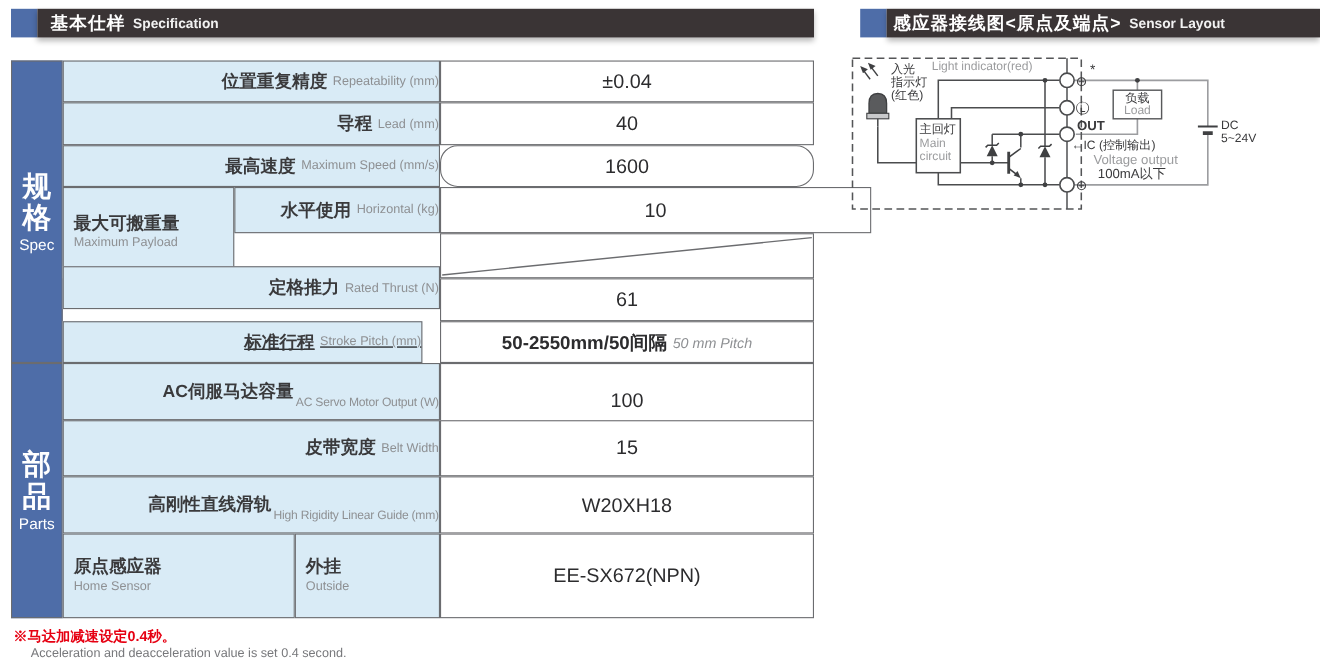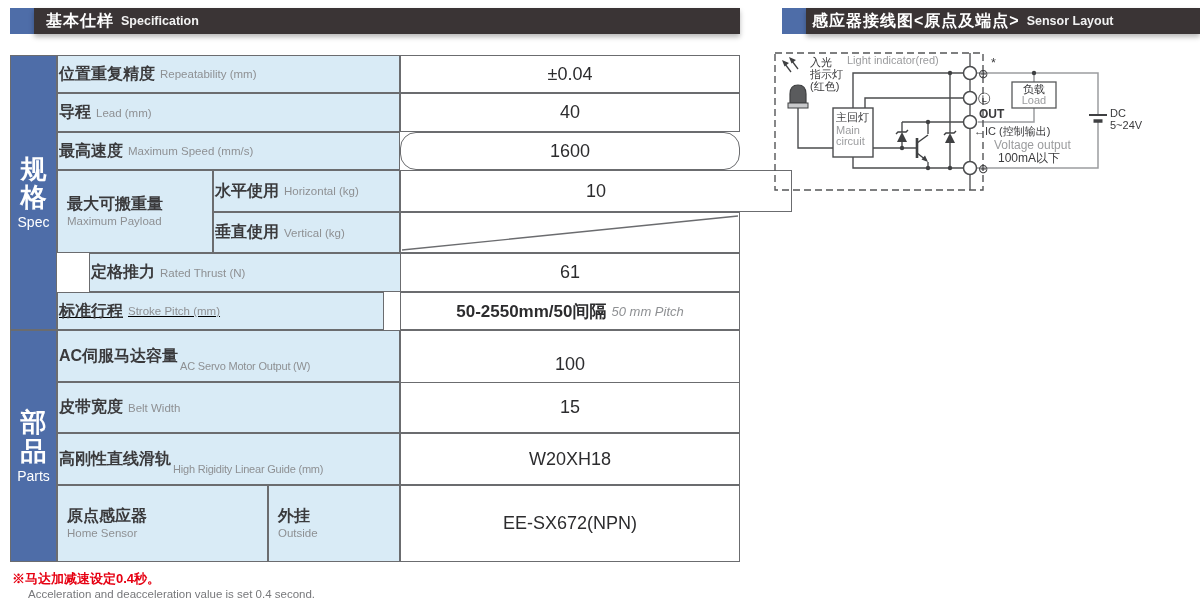--- a/index.html
+++ b/index.html
@@ -8,21 +8,21 @@
 
   
   .hdr-sq{position:absolute;width:24px;height:26px;background:#4e6da8;}
   .hdr-bar{position:absolute;height:26px;background:#3a3435;display:flex;align-items:center;
            padding-left:12px;box-sizing:border-box;box-shadow:0 3px 5px rgba(0,0,0,.28);}
   .hdr-cjk{color:#fff;font-size:16px;font-weight:bold;letter-spacing:1px;white-space:nowrap;}
   .hdr-en{color:#f2f2f2;font-size:12.5px;font-weight:bold;margin-left:7px;white-space:nowrap;}
 
   
   .cell{position:absolute;box-sizing:border-box;border:1px solid #6b6c6f;}
-  .lbl{background:#d9ebf6;display:flex;align-items:center;padding-left:1px;}
+  .lbl{background:#d9ebf6;display:flex;align-items:center;padding-left:1px;justify-content:flex-end;}
   .lbl .cjk{font-size:16px;font-weight:bold;color:#3a3a3c;white-space:nowrap;}
   .lbl .en{font-size:11.5px;color:#8e9093;margin-left:5px;white-space:nowrap;}
   .lbl.small-en .en{font-size:11px;margin-left:2px;letter-spacing:-.2px;margin-top:20px;}
   .lbl2{background:#d9ebf6;display:flex;flex-direction:column;justify-content:center;padding-left:9px;}
   .lbl2 .cjk{font-size:16px;font-weight:bold;color:#3a3a3c;line-height:1.25;white-space:nowrap;}
   .lbl2 .en{font-size:11.5px;color:#8e9093;line-height:1.25;white-space:nowrap;}
   .val{background:#fff;display:flex;align-items:center;justify-content:center;
        font-size:18px;color:#2c2c2e;}
   .val .v-en{font-size:13px;color:#8e9093;margin-left:5px;font-style:italic;}
   .side{background:#4e6da8;display:flex;flex-direction:column;align-items:center;justify-content:center;}
@@ -92,31 +92,27 @@
 
   <div class="cell lbl2" style="left:57px;top:170px;width:156px;height:83px;">
     <span class="cjk">最大可搬重量</span>
     <span class="en">Maximum Payload</span>
   </div>
   <div class="cell lbl" style="left:213px;top:170px;width:187px;height:42px;">
     <span class="cjk">水平使用</span>
     <span class="en">Horizontal (kg)</span>
   </div>
   <div class="cell val" style="left:400px;top:170px;width:392px;height:42px;">10</div>
-  <div class="cell lbl" style="left:213px;top:212px;width:187px;height:41px;">
-    <span class="cjk">垂直使用</span>
-    <span class="en">Vertical (kg)</span>
-  </div>
   <div class="cell diag-cell" style="left:400px;top:212px;width:340px;height:41px;">
     <svg width="338" height="39" viewBox="0 0 338 39">
       <line x1="1" y1="37" x2="337" y2="3" stroke="#6b6c6f" stroke-width="1.3"></line>
     </svg>
   </div>
 
-  <div class="cell lbl" style="left:57px;top:253px;width:343px;height:39px;margin-left:32px;">
+  <div class="cell lbl" style="left:57px;top:242px;width:343px;height:39px;">
     <span class="cjk">定格推力</span>
     <span class="en">Rated Thrust (N)</span>
   </div>
   <div class="cell val" style="left:400px;top:253px;width:340px;height:39px;">61</div>
 
   <div class="cell lbl" style="left:57px;top:292px;width:327px;height:38px;text-decoration:underline;">
     <span class="cjk">标准行程</span>
     <span class="en">Stroke Pitch (mm)</span>
   </div>
   <div class="cell val" style="left:400px;top:292px;width:340px;height:38px;font-size:17px;font-weight:bold;">

